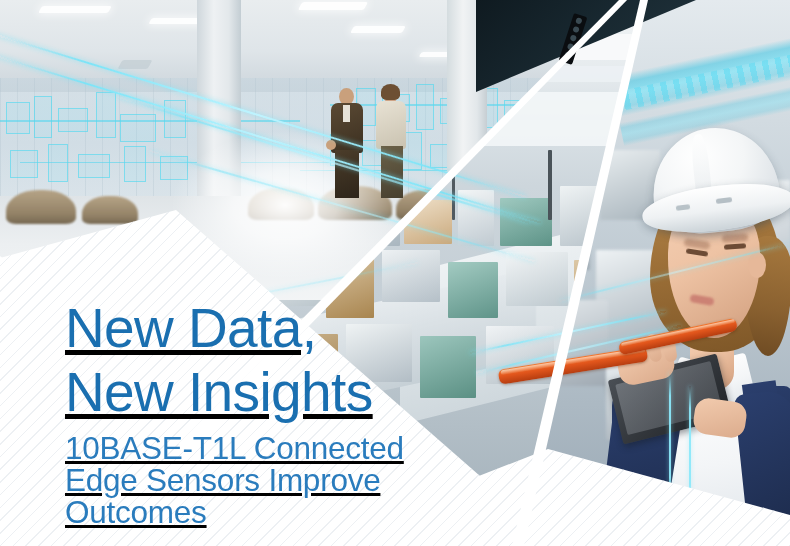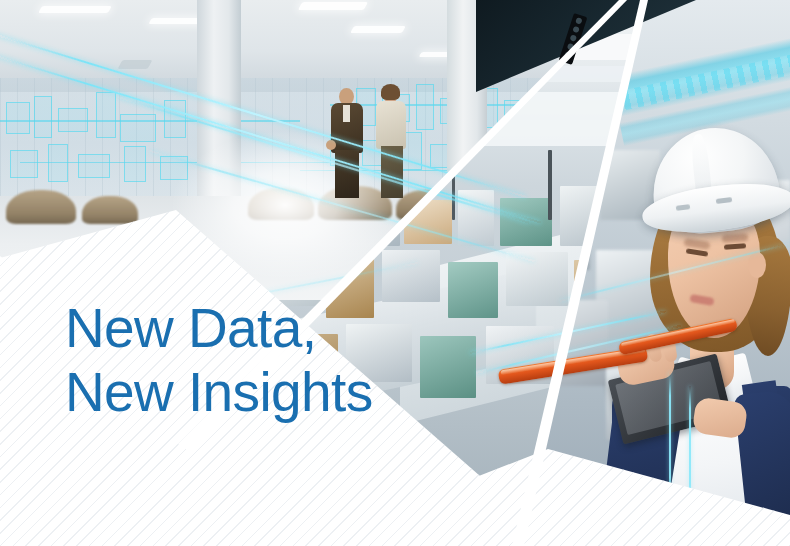--- a/index.html
+++ b/index.html
@@ -246,20 +246,21 @@
   
   .clip{position:absolute;inset:0;overflow:hidden;}
 
   
   .copy{
     position:absolute;
     left:65px;
     top:296px;
     width:420px;
     z-index:60;
+    text-decoration:underline;
   }
   .headline{
     margin:0;
     font-family:"Liberation Sans", sans-serif;
     font-weight:300;
     font-size:55px;
     line-height:64px;
     letter-spacing:-.6px;
     color:#1a6fb0;
     white-space:pre-line;
@@ -514,15 +515,18 @@
               background:#ffffff;
               clip-path:polygon(621px -2px, 629px -2px, 188px 450px, 178px 444px);"></div>
 
   <div style="position:absolute;left:0;top:0;width:790px;height:546px;
               background:#ffffff;
               clip-path:polygon(640px 0px, 648px 0px, 524px 546px, 512px 546px);"></div>
 
   <div class="copy">
     <h1 class="headline">New Data,
 New Insights</h1>
+    <p class="subhead">10BASE-T1L Connected
+Edge Sensors Improve
+Outcomes</p>
   </div>
 
 </div>
 
 </body></html>

